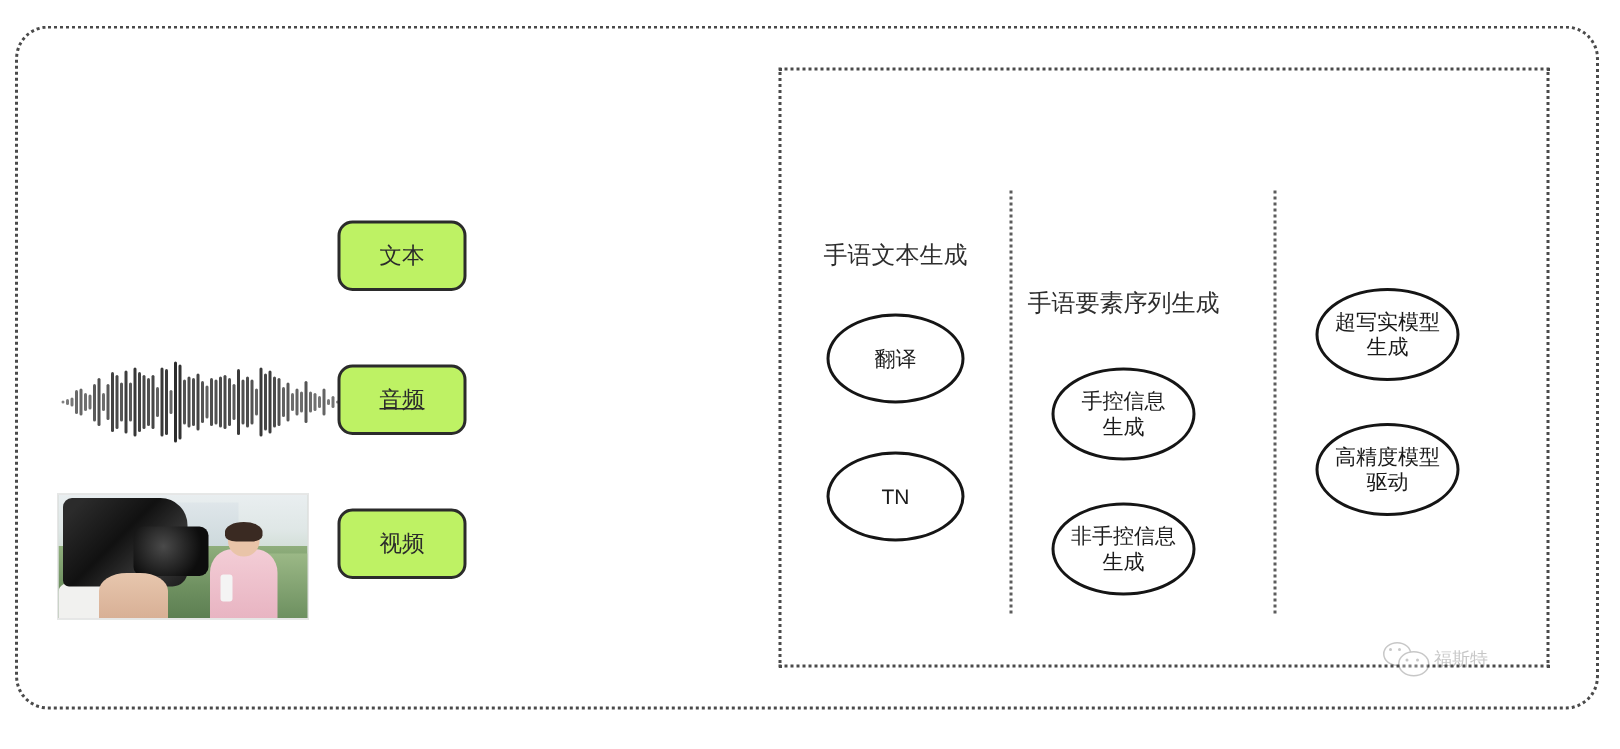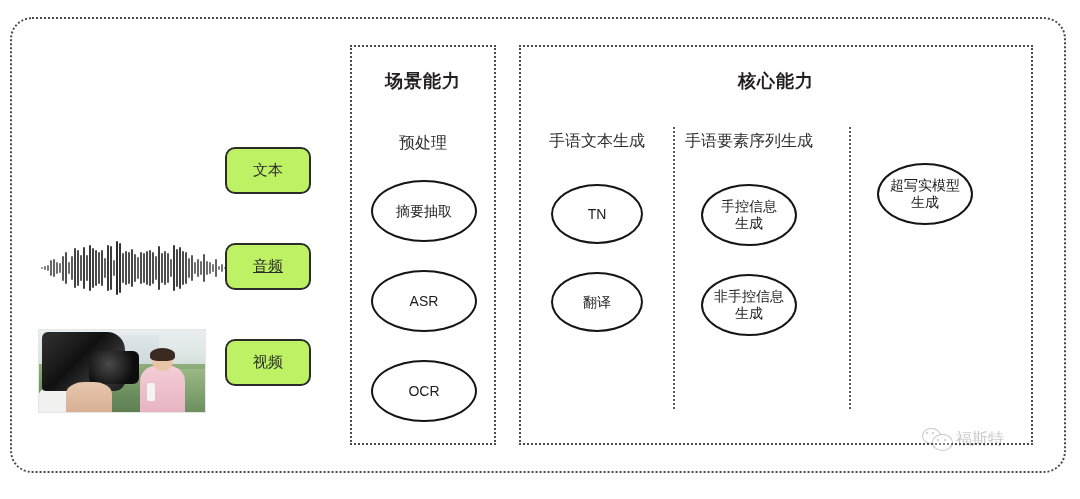--- a/index.html
+++ b/index.html
@@ -248,25 +248,25 @@
     position: absolute;
     top: 80px;
     height: 282px;
     border-left: 2px dotted #5c5c5c;
   }
   .core-divider.d1 { left: 152px; }
   .core-divider.d2 { left: 328px; }
 
   .core-col {
     position: absolute;
-    top: 84px;
+    top: 113px;
     width: 152px;
   }
   .core-col.c1 { left: 0px; }
-  .core-col.c2 { left: 152px; }
+  .core-col.c2 { left: 152px; margin-top: 32px; }
   .core-col.c3 { left: 328px; }
   .core-col .col-head { margin-bottom: 0; }
 
   .core-col .ellipse {
     position: relative;
     margin: 0 auto;
   }
   .core-col.c1 .ellipse { width: 92px; height: 60px; }
   .core-col.c2 .ellipse { width: 96px; height: 62px; }
   .core-col.c3 .ellipse { width: 96px; height: 62px; }
@@ -308,21 +308,21 @@
     position: absolute;
     width: 2px; height: 2px;
     background: #4a4a4a;
     border-radius: 50%;
   }
   .wechat-icon .d1 { left: 4px; top: 4px; }
   .wechat-icon .d2 { left: 10px; top: 4px; }
   .wechat-icon .d3 { left: 15px; top: 11px; }
   .wechat-icon .d4 { left: 22px; top: 11px; }
   .wm-text {
-    font-size: 16px;
+    font-size: 12px;
     color: #4a4a4a;
     white-space: nowrap;
   }
 </style>
 </head>
 <body>
 
 <div id="canvas">
 
   <div class="outer-frame"></div>
@@ -417,65 +417,52 @@
       </div>
       <div class="pill b2">
         <span>音频</span>
       </div>
       <div class="pill b3">
         <span>视频</span>
       </div>
     </div>
   </div>
 
-  <div class="scene-panel">
-    <div class="panel-title">场景能力</div>
-
-    <div class="col-head scene-subhead">预处理</div>
-
-    <div class="ellipse e1">
-      <span>摘要抽取</span>
-    </div>
-    <div class="ellipse e2">
-      <span>ASR</span>
-    </div>
-    <div class="ellipse e3">
-      <span>OCR</span>
-    </div>
-  </div>
 
   <div class="core-panel">
-    <div class="panel-title">核心能力</div>
 
     <div class="core-divider d1"></div>
     <div class="core-divider d2"></div>
 
     <div class="core-col c1">
       <div class="col-head">手语文本生成</div>
+      <div class="ellipse eb">
+        <span>翻译</span>
+      </div>
       <div class="ellipse ea">
         <span>TN</span>
-      </div>
-      <div class="ellipse eb">
-        <span>翻译</span>
       </div>
     </div>
 
     <div class="core-col c2">
       <div class="col-head">手语要素序列生成</div>
       <div class="ellipse ea">
         <span>手控信息<br>生成</span>
       </div>
       <div class="ellipse eb">
         <span>非手控信息<br>生成</span>
       </div>
     </div>
 
     <div class="core-col c3">
       <div class="ellipse ea">
         <span>超写实模型<br>生成</span>
+      </div>
+      <div class="ellipse eb">
+        <span>高精度模型<br>驱动</span>
       </div>
     </div>
   </div>
 
   <div class="watermark">
     <div class="wechat-icon">
       <div class="bub-a"></div>
       <div class="bub-b"></div>
       <div class="dot d1"></div>
       <div class="dot d2"></div>

